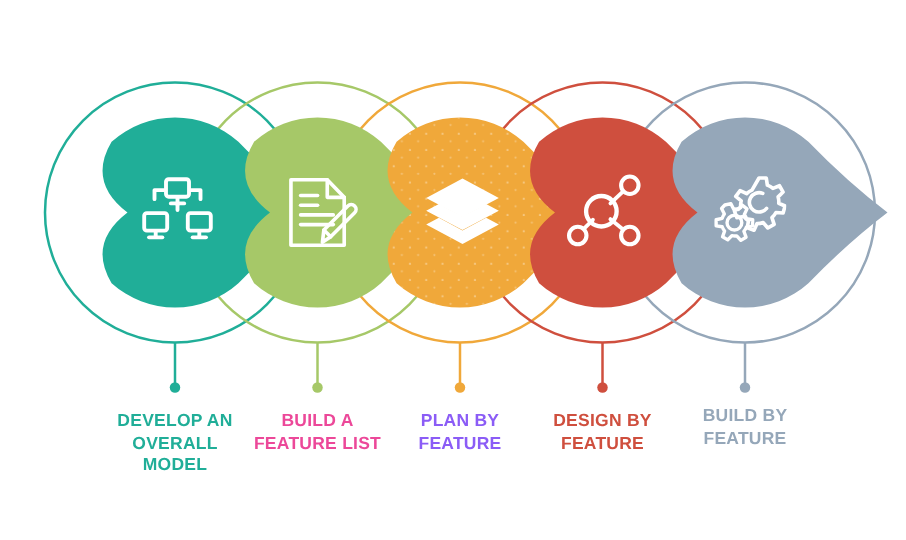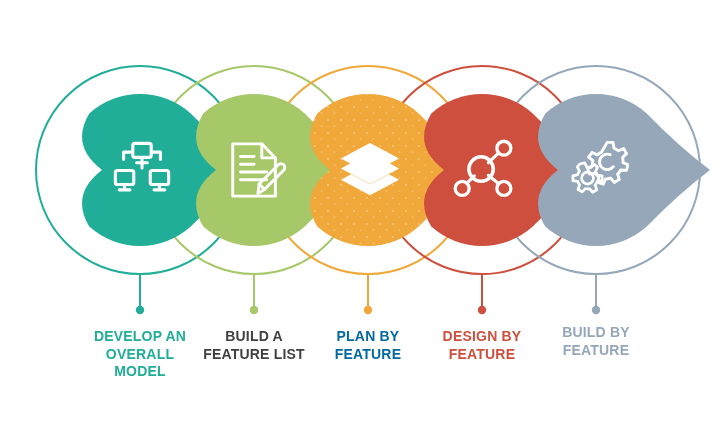--- a/index.html
+++ b/index.html
@@ -164,23 +164,23 @@
           <path d="M 545.27 113.41 A 76 76 0 0 1 646.73 113.41 Q 678.00 145.68 710.00 170.00 Q 678.00 194.32 646.73 226.59 A 76 76 0 0 1 545.27 226.59 Q 526.00 194.32 558.00 170.00 Q 526.00 145.68 545.27 113.41 Z" fill="#95A7B9"></path>
           <use x="567" y="139" width="62" height="62" xlink:href="#icon-gears" href="#icon-gears"></use>
         </g>
       </g>
   </svg>
 
   <div id="labels-layer">
       <div class="step-label" style="color: rgb(32, 174, 152); left: 50px; top: 328px; width: 180px;">DEVELOP AN
 OVERALL
 MODEL</div>
-      <div class="step-label" style="color: #404040; left: 164px; top: 328px; width: 180px;">BUILD A
+      <div class="step-label" style="color: #ec4899; left: 164px; top: 328px; width: 180px;">BUILD A
 FEATURE LIST</div>
-      <div class="step-label" style="color: #0369a1; left: 278px; top: 328px; width: 180px;">PLAN BY
+      <div class="step-label" style="color: #8b5cf6; left: 278px; top: 328px; width: 180px;">PLAN BY
 FEATURE</div>
       <div class="step-label" style="color: rgb(207, 79, 62); left: 392px; top: 328px; width: 180px;">DESIGN BY
 FEATURE</div>
       <div class="step-label" style="color: rgb(149, 167, 185); left: 506px; top: 324px; width: 180px;">BUILD BY
 FEATURE</div>
     </div>
 
 </div>
 
 </body></html>

